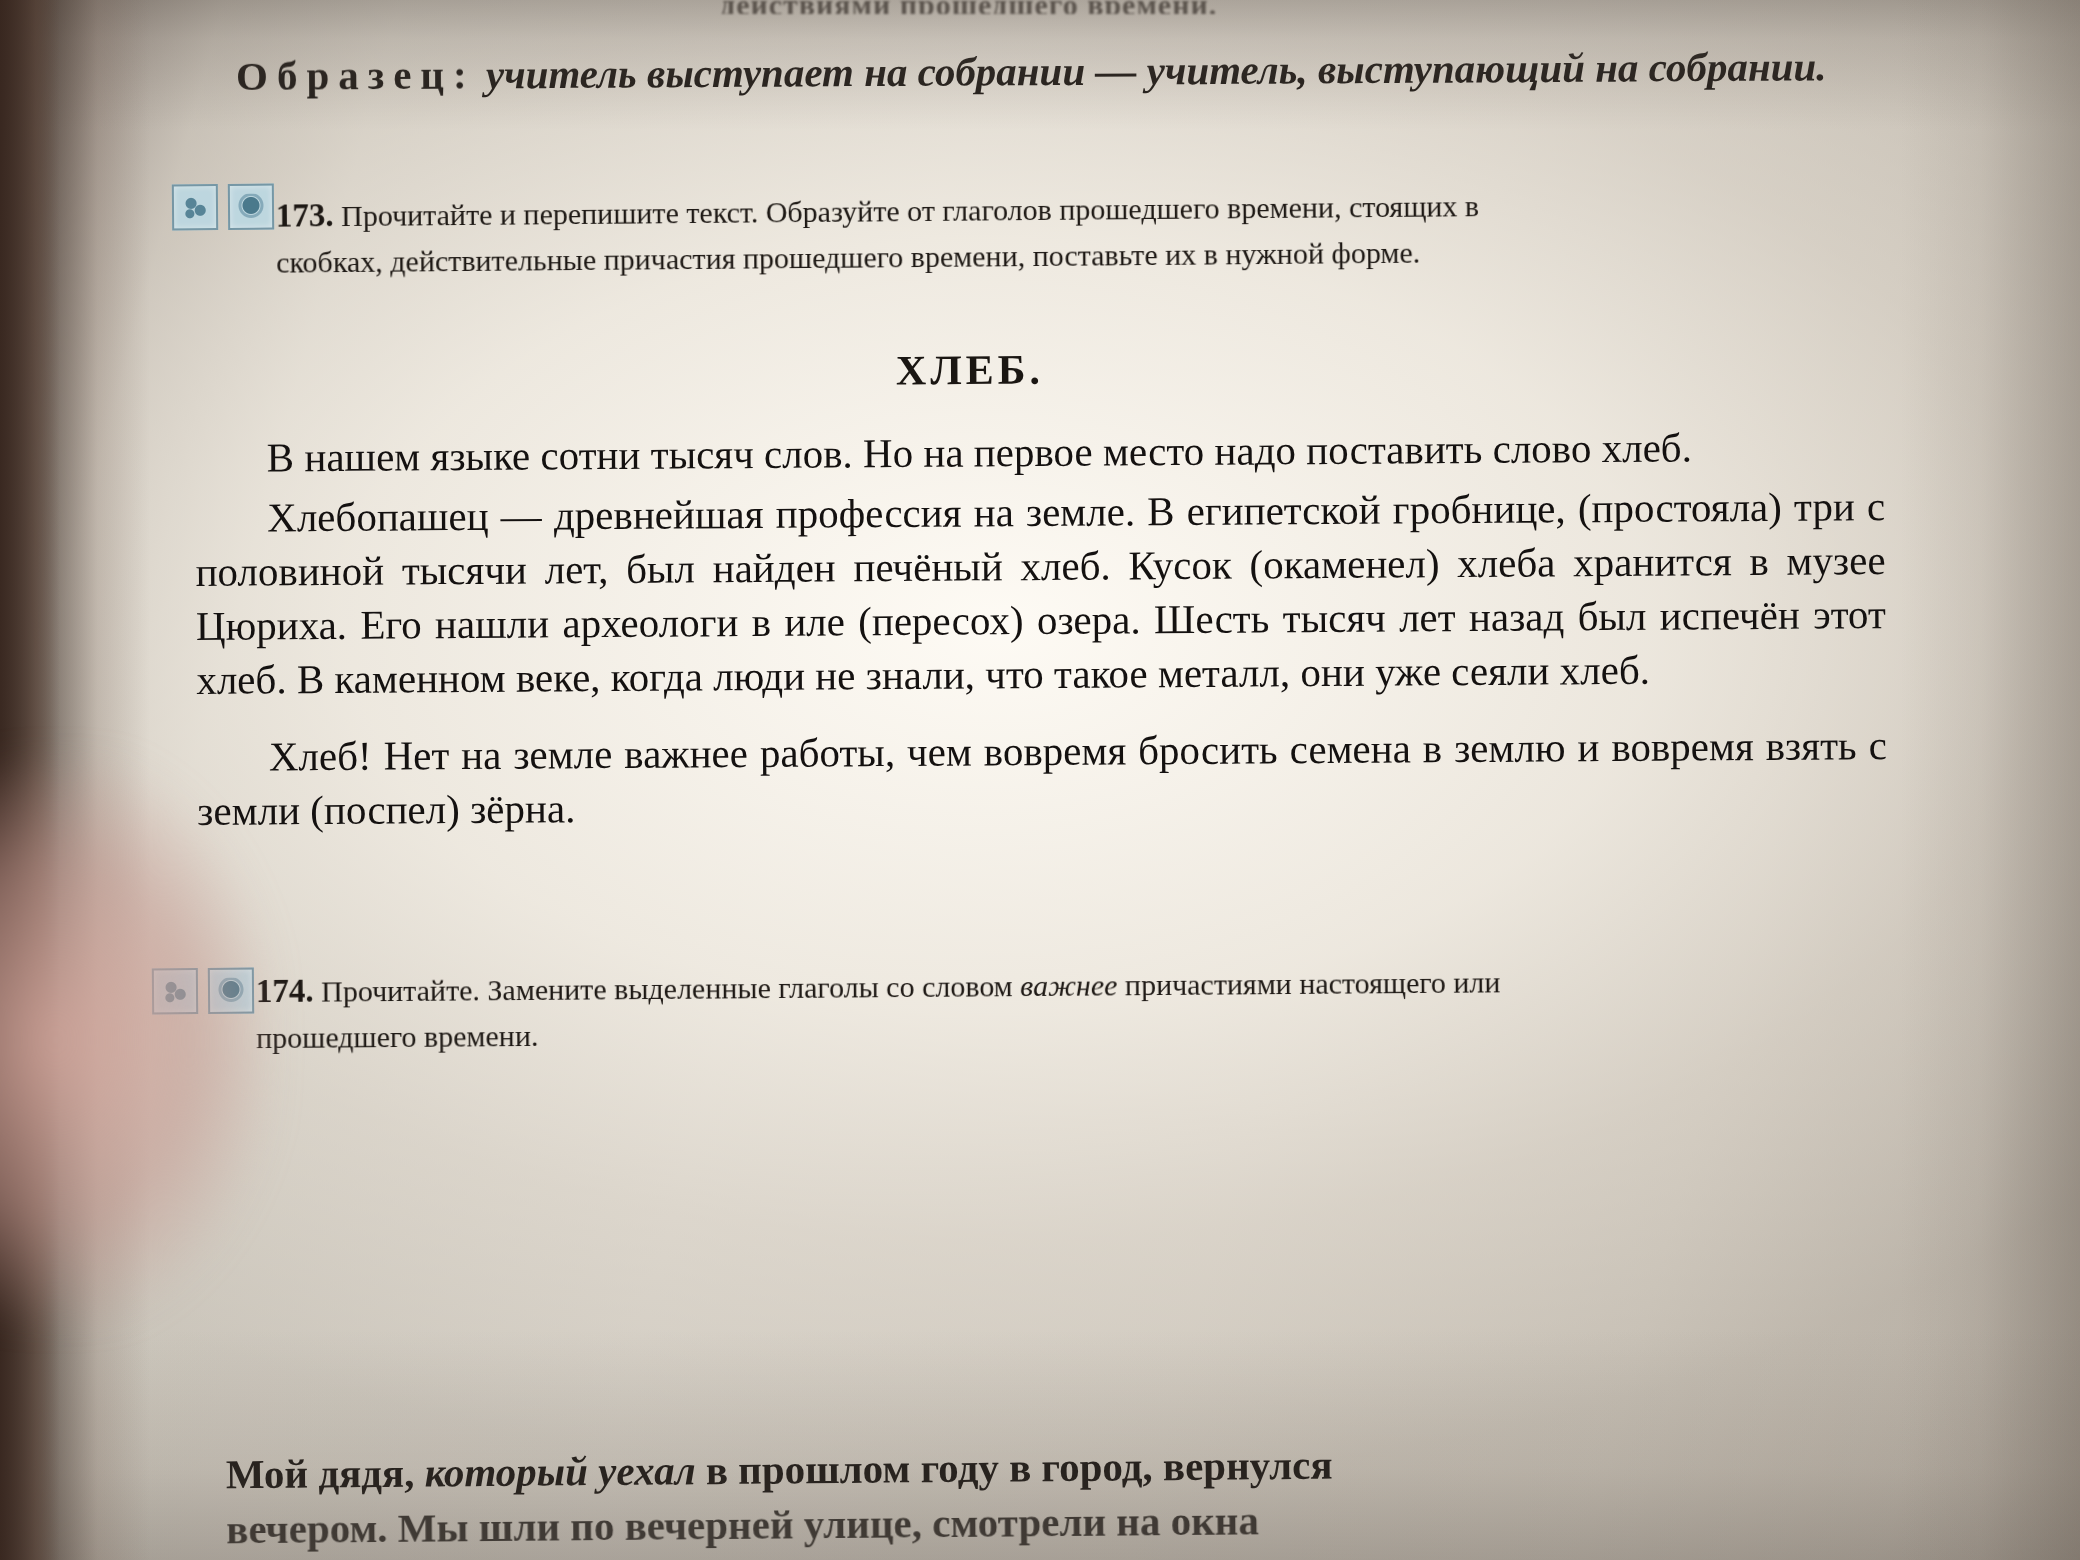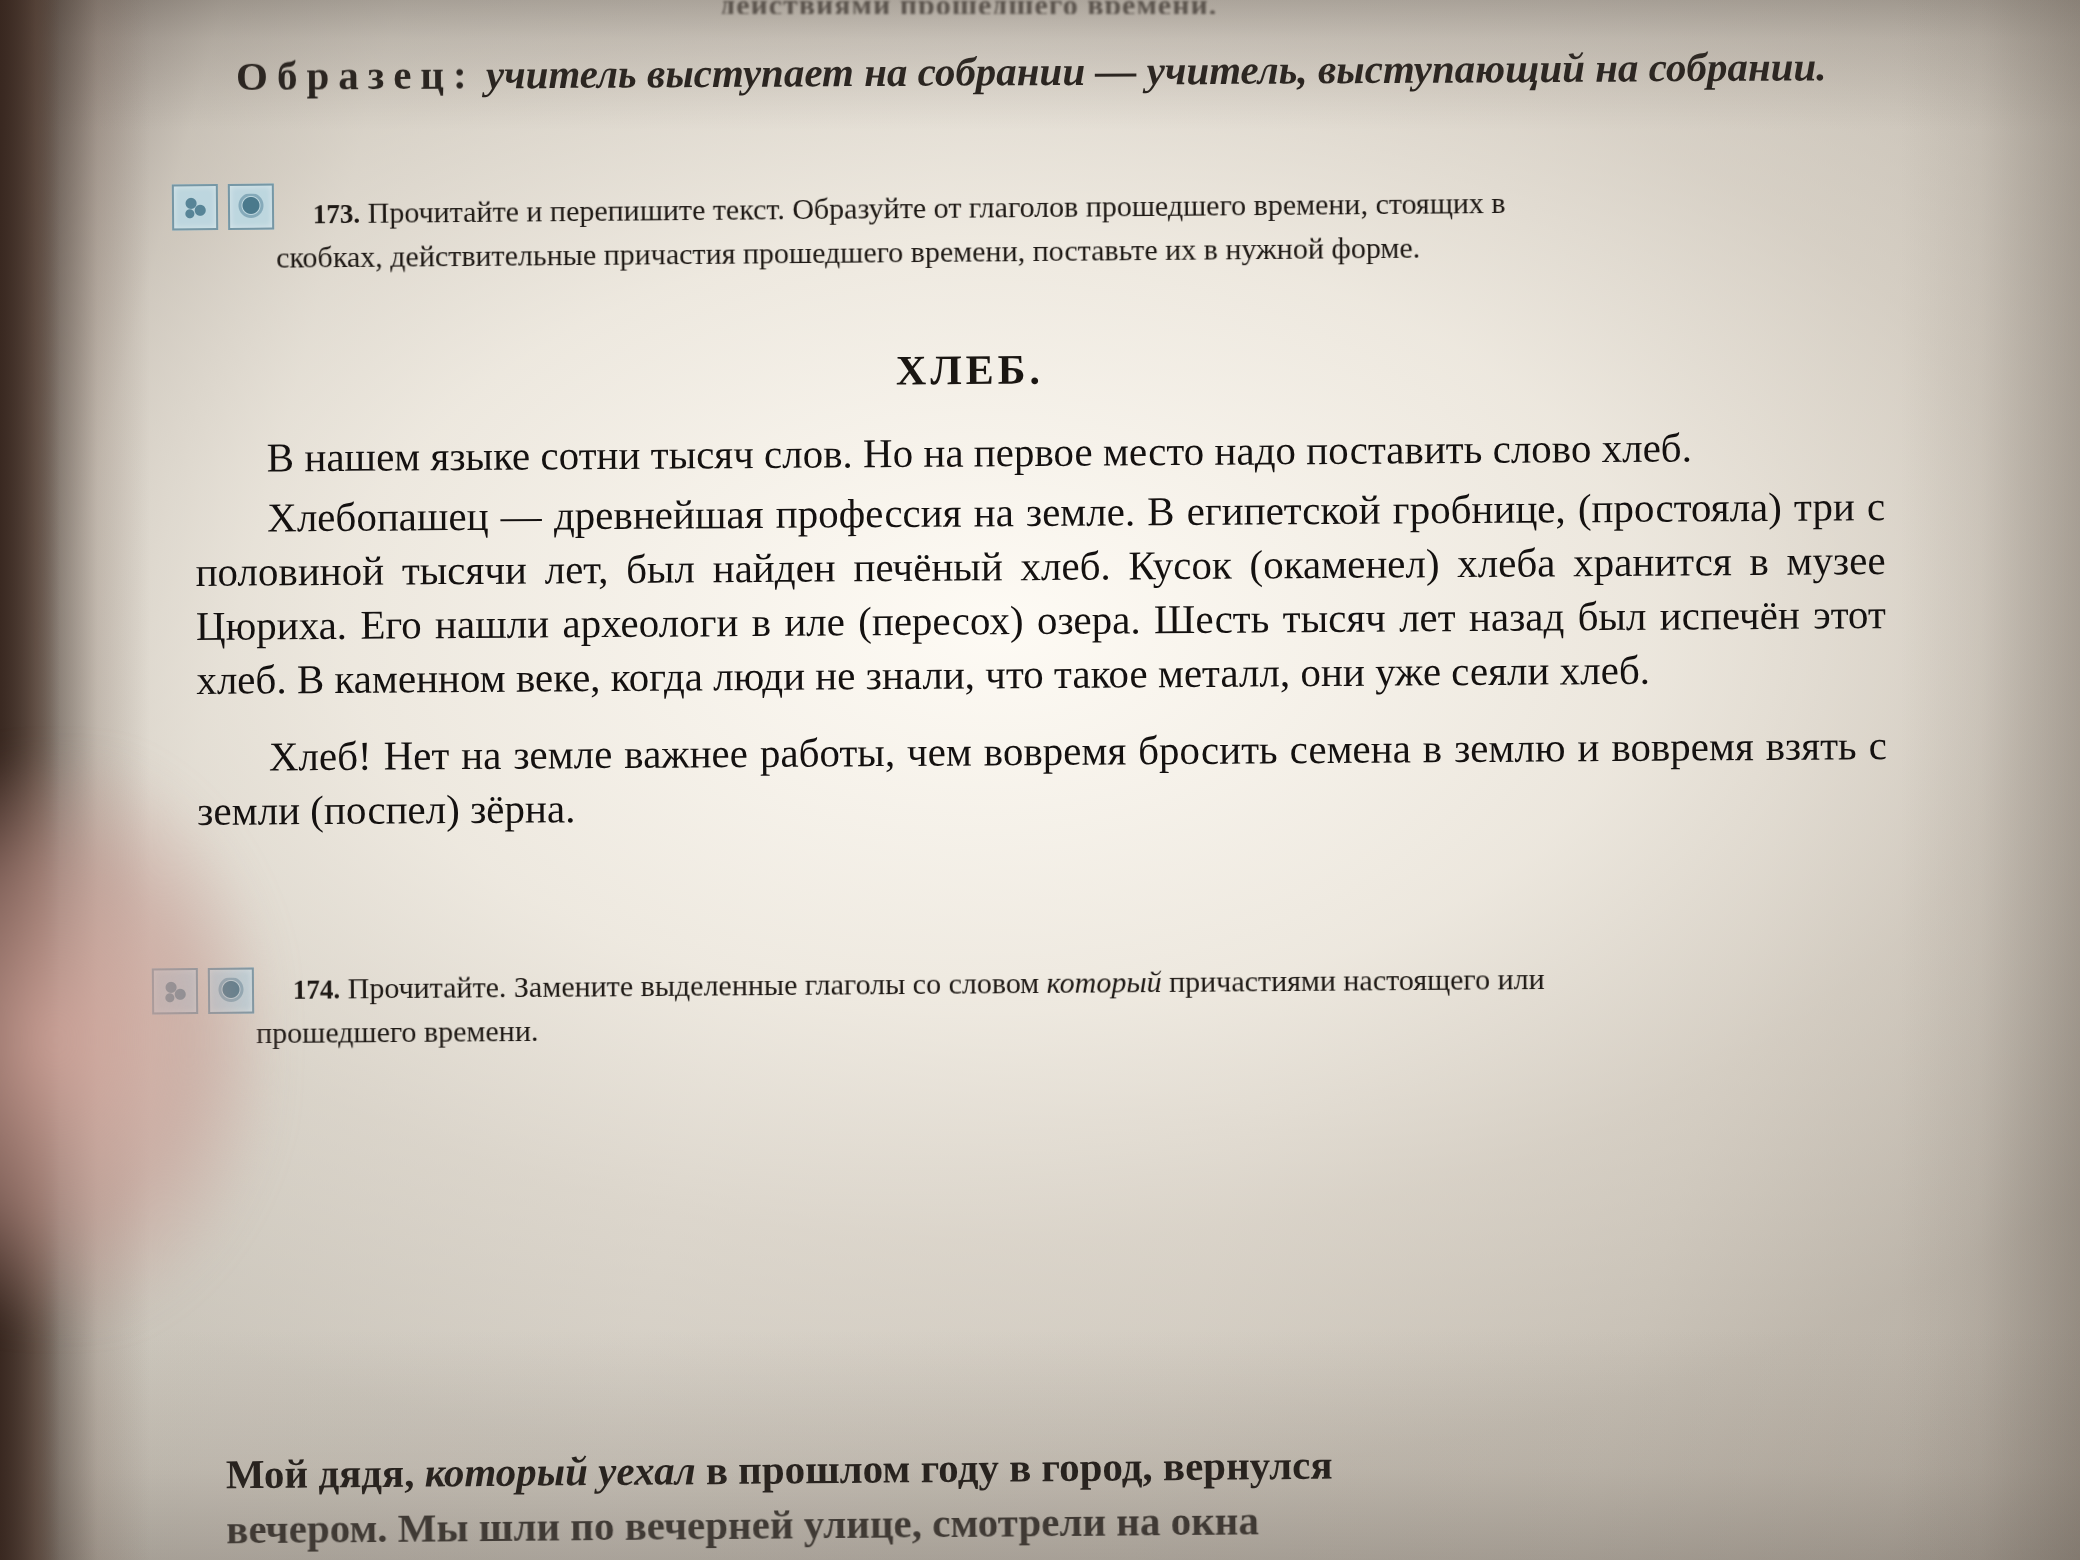--- a/index.html
+++ b/index.html
@@ -100,22 +100,21 @@
   .ex {
     position: absolute;
     font-size: 30px;
     line-height: 1.48;
     color: #1d1814;
   }
   .ex-173 { left: 276px; top: 186px; width: 1290px; transform: rotate(-0.5deg); }
   .ex-174 { left: 256px; top: 962px; width: 1300px; transform: rotate(-0.45deg); }
   .ex .num {
     font-weight: bold;
-    font-size: 27px;
-    margin-left: 37px;
+    font-size: 33px;
   }
   .ex-174 .body { display: inline; }
   .it { font-style: italic; }
 
   .icons {
     position: absolute;
     display: flex;
     gap: 10px;
   }
   .icons-173 { left: 172px; top: 184px; transform: rotate(-0.5deg); }
@@ -222,21 +221,21 @@
       <p class="p3">Хлеб! Нет на земле важнее работы, чем вовремя бросить семена в землю и вовремя взять с земли (поспел) зёрна.</p>
     </div>
 
     <div class="icons icons-174">
       <div class="icon-box"></div>
       <div class="icon-box b"></div>
     </div>
 
     <div class="ex ex-174 blurmild">
       <span class="num">174.</span>
-      <span class="body">Прочитайте. Замените выделенные глаголы со словом </span><span class="it">который</span><span class="body"> причастиями настоящего или прошедшего времени.</span>
+      <span class="body">Прочитайте. Замените выделенные глаголы со словом </span><span class="it">важнее</span><span class="body"> причастиями настоящего или прошедшего времени.</span>
     </div>
 
     <div class="tail">
       <span>Мой дядя, </span><span class="it">который уехал</span><span> в прошлом году в город, вернулся</span>
       <span class="clip blurmild">вечером. Мы шли по вечерней улице, смотрели на окна</span>
     </div>
 
   </div>
 
   <div class="top-shade"></div>

